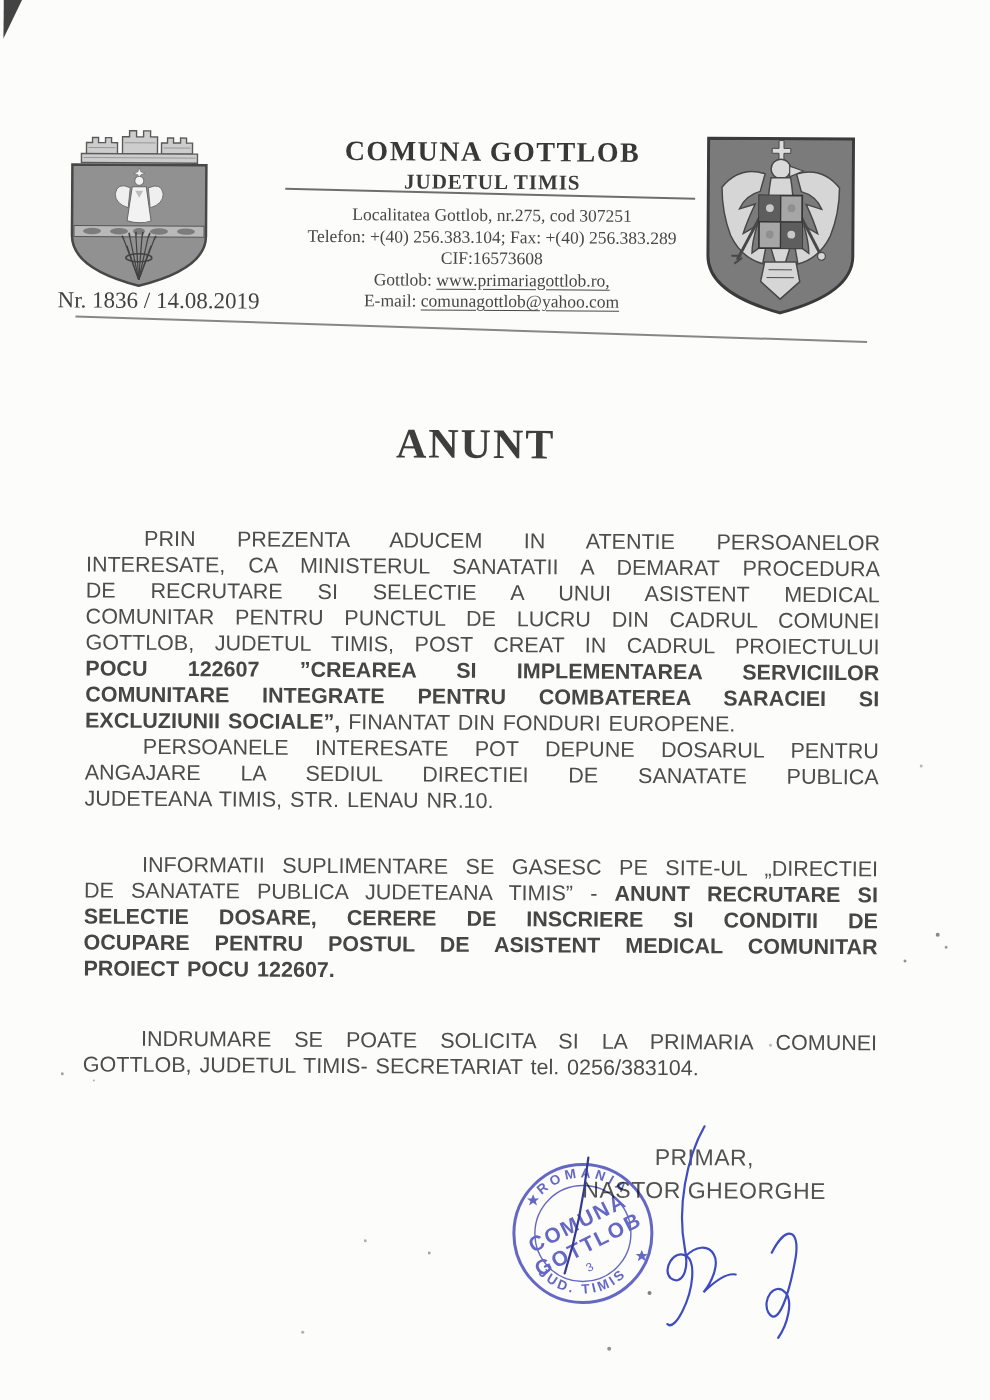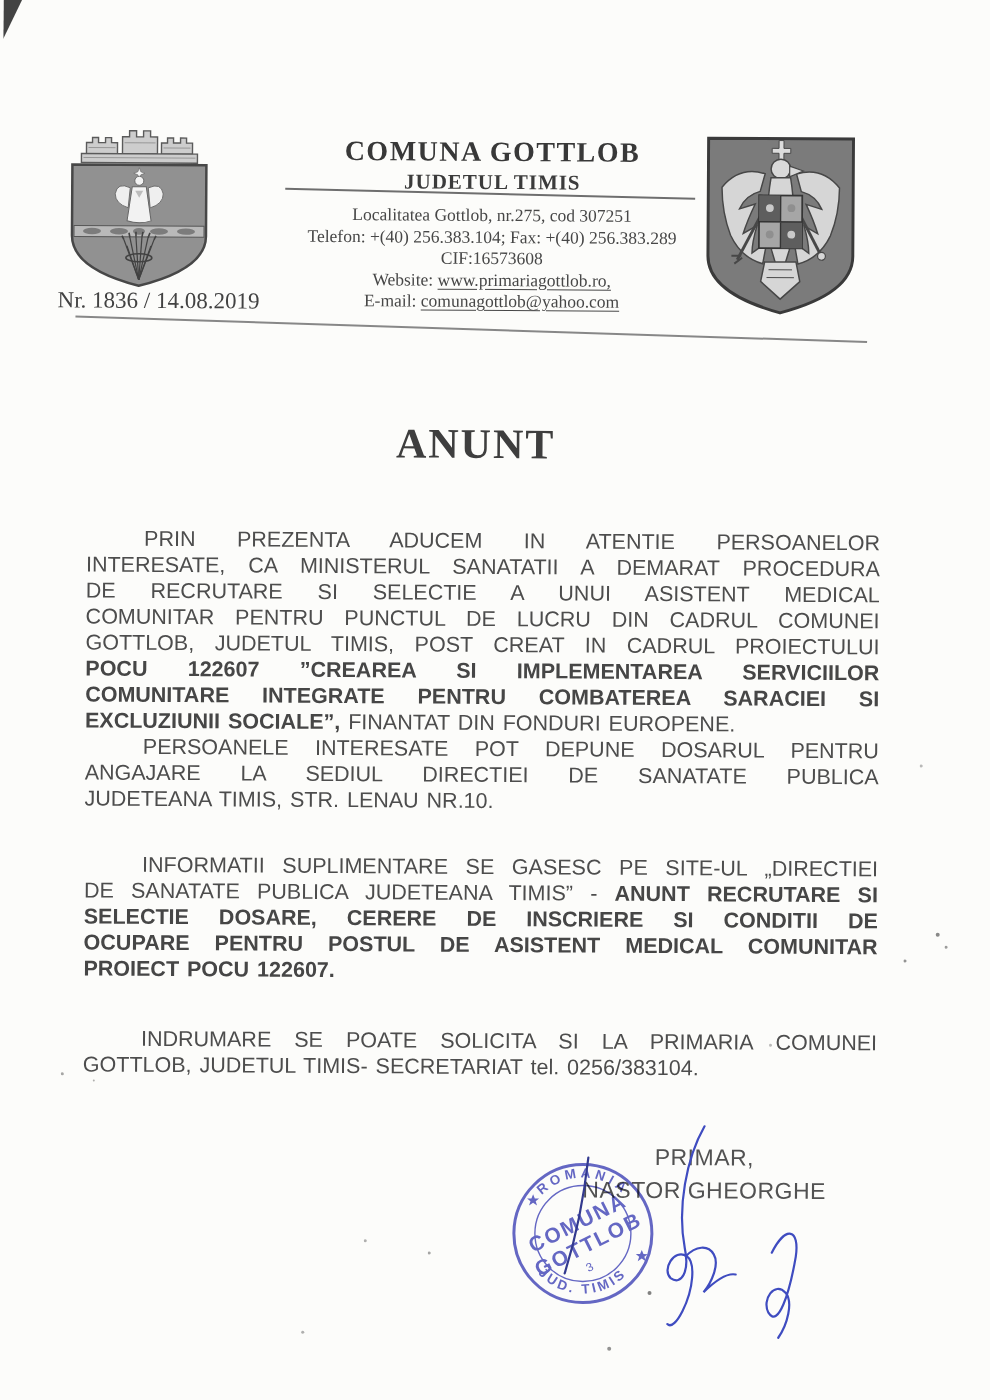--- a/index.html
+++ b/index.html
@@ -105,21 +105,21 @@
       </g>
     </svg>
 
     <div class="lh-center">
       <div class="org-name">COMUNA GOTTLOB</div>
       <div class="county">JUDETUL TIMIS</div>
       <div class="contact">
         <div>Localitatea Gottlob, nr.275, cod 307251</div>
         <div>Telefon: +(40) 256.383.104; Fax: +(40) 256.383.289</div>
         <div>CIF:16573608</div>
-        <div><span>Website: </span><span class="lnk">www.primariagottlob.ro,</span></div>
+        <div><span>Gottlob: </span><span class="lnk">www.primariagottlob.ro,</span></div>
         <div><span>E-mail: </span><span class="lnk">comunagottlob@yahoo.com</span></div>
       </div>
     </div>
     <div class="lh-rule"></div>
 
     <svg class="crest-right" viewBox="0 0 160 190">
       <path d="M6,6 H154 V126 Q154,164 80,184 Q6,164 6,126 Z" fill="#7b7b7b" stroke="#3a3a3a" stroke-width="3"></path>
       <g>
 
         <path d="M78,8 h5 v8 h7 v5 h-7 v11 h-5 v-11 h-7 v-5 h7 z" fill="#dcdcdc" stroke="#474747" stroke-width="1"></path>

